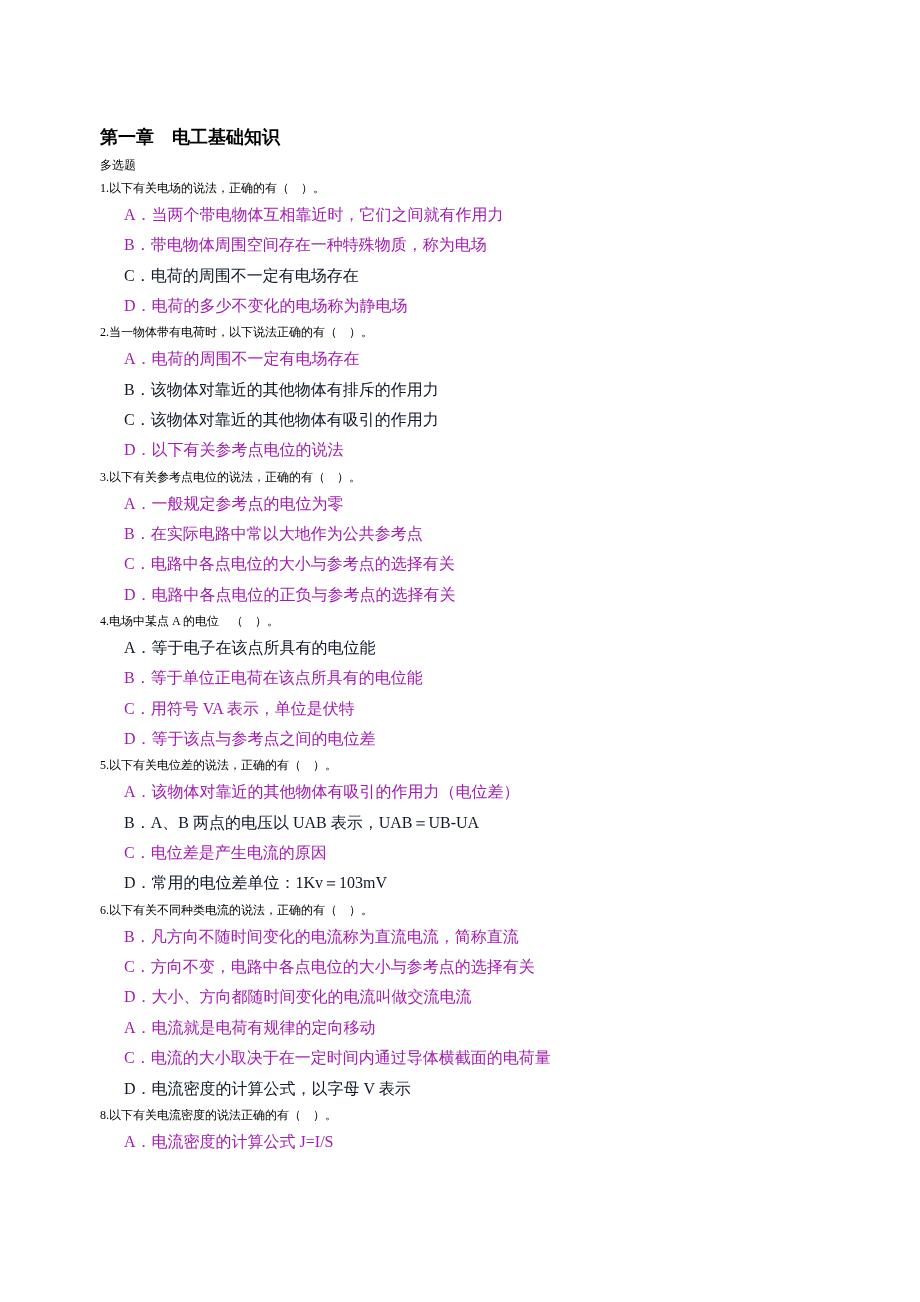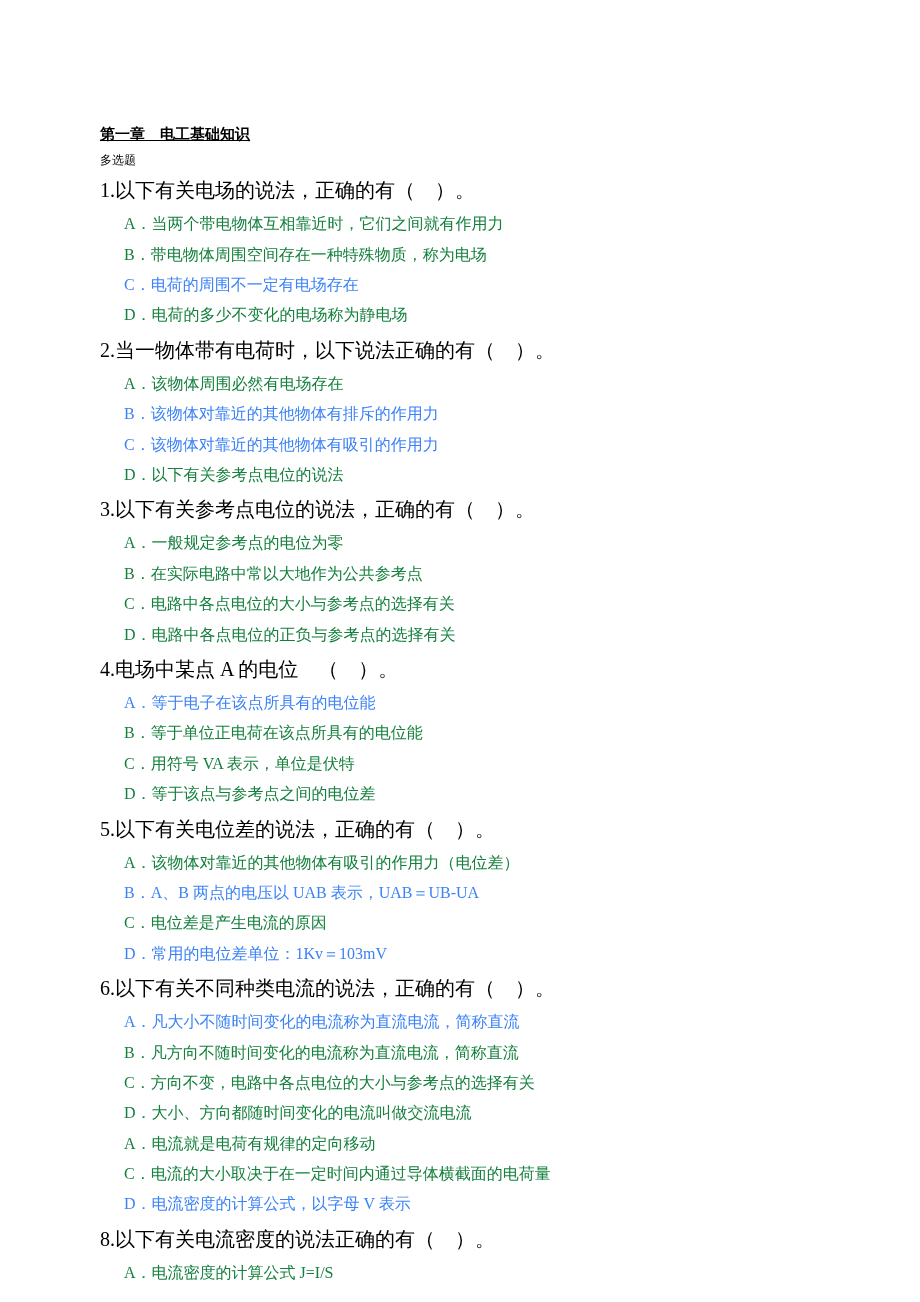--- a/index.html
+++ b/index.html
@@ -11,57 +11,56 @@
       font-family: "SimSun", "宋体", serif;
       font-size: 16px;
       line-height: 1.9;
       color: #000;
       background: #fff;
       padding: 120px 100px 60px 100px;
       width: 920px;
     }
     .chapter-title {
       font-weight: bold;
-      font-size: 15px;
-      text-decoration: underline;
+      font-size: 18px;
     }
     .section-label {
       font-size: 12px;
     }
     .question-text {
-      font-size: 20px;
+      font-size: 12px;
     }
     .option {
       font-size: 16px;
       padding-left: 24px;
     }
     .red {
-      color: #15803d;
+      color: #a21caf;
     }
     .black {
-      color: #3b82f6;
+      color: #0f172a;
     }
   </style>
 </head>
 <body>
 
 <div>
   <div class="chapter-title">第一章　电工基础知识</div>
   <div class="section-label">多选题</div>
   <div id="questions-container">
       <div>
         <div class="question-text">1.以下有关电场的说法，正确的有（　）。</div>
         <div class="option red">A．当两个带电物体互相靠近时，它们之间就有作用力</div>
         <div class="option red">B．带电物体周围空间存在一种特殊物质，称为电场</div>
         <div class="option black">C．电荷的周围不一定有电场存在</div>
         <div class="option red">D．电荷的多少不变化的电场称为静电场</div>
       </div>
       <div>
         <div class="question-text">2.当一物体带有电荷时，以下说法正确的有（　）。</div>
-        <div class="option red">A．该物体周围必然有电场存在</div>
+        <div class="option red">A．电荷的周围不一定有电场存在</div>
         <div class="option black">B．该物体对靠近的其他物体有排斥的作用力</div>
         <div class="option black">C．该物体对靠近的其他物体有吸引的作用力</div>
         <div class="option red">D．以下有关参考点电位的说法</div>
       </div>
       <div>
         <div class="question-text">3.以下有关参考点电位的说法，正确的有（　）。</div>
         <div class="option red">A．一般规定参考点的电位为零</div>
         <div class="option red">B．在实际电路中常以大地作为公共参考点</div>
         <div class="option red">C．电路中各点电位的大小与参考点的选择有关</div>
         <div class="option red">D．电路中各点电位的正负与参考点的选择有关</div>
@@ -75,21 +74,20 @@
       </div>
       <div>
         <div class="question-text">5.以下有关电位差的说法，正确的有（　）。</div>
         <div class="option red">A．该物体对靠近的其他物体有吸引的作用力（电位差）</div>
         <div class="option black">B．A、B 两点的电压以 UAB 表示，UAB＝UB-UA</div>
         <div class="option red">C．电位差是产生电流的原因</div>
         <div class="option black">D．常用的电位差单位：1Kv＝103mV</div>
       </div>
       <div>
         <div class="question-text">6.以下有关不同种类电流的说法，正确的有（　）。</div>
-        <div class="option black">A．凡大小不随时间变化的电流称为直流电流，简称直流</div>
         <div class="option red">B．凡方向不随时间变化的电流称为直流电流，简称直流</div>
         <div class="option red">C．方向不变，电路中各点电位的大小与参考点的选择有关</div>
         <div class="option red">D．大小、方向都随时间变化的电流叫做交流电流</div>
       </div>
       <div>
         <div class="option red">A．电流就是电荷有规律的定向移动</div>
         <div class="option red">C．电流的大小取决于在一定时间内通过导体横截面的电荷量</div>
         <div class="option black">D．电流密度的计算公式，以字母 V 表示</div>
       </div>
       <div>

